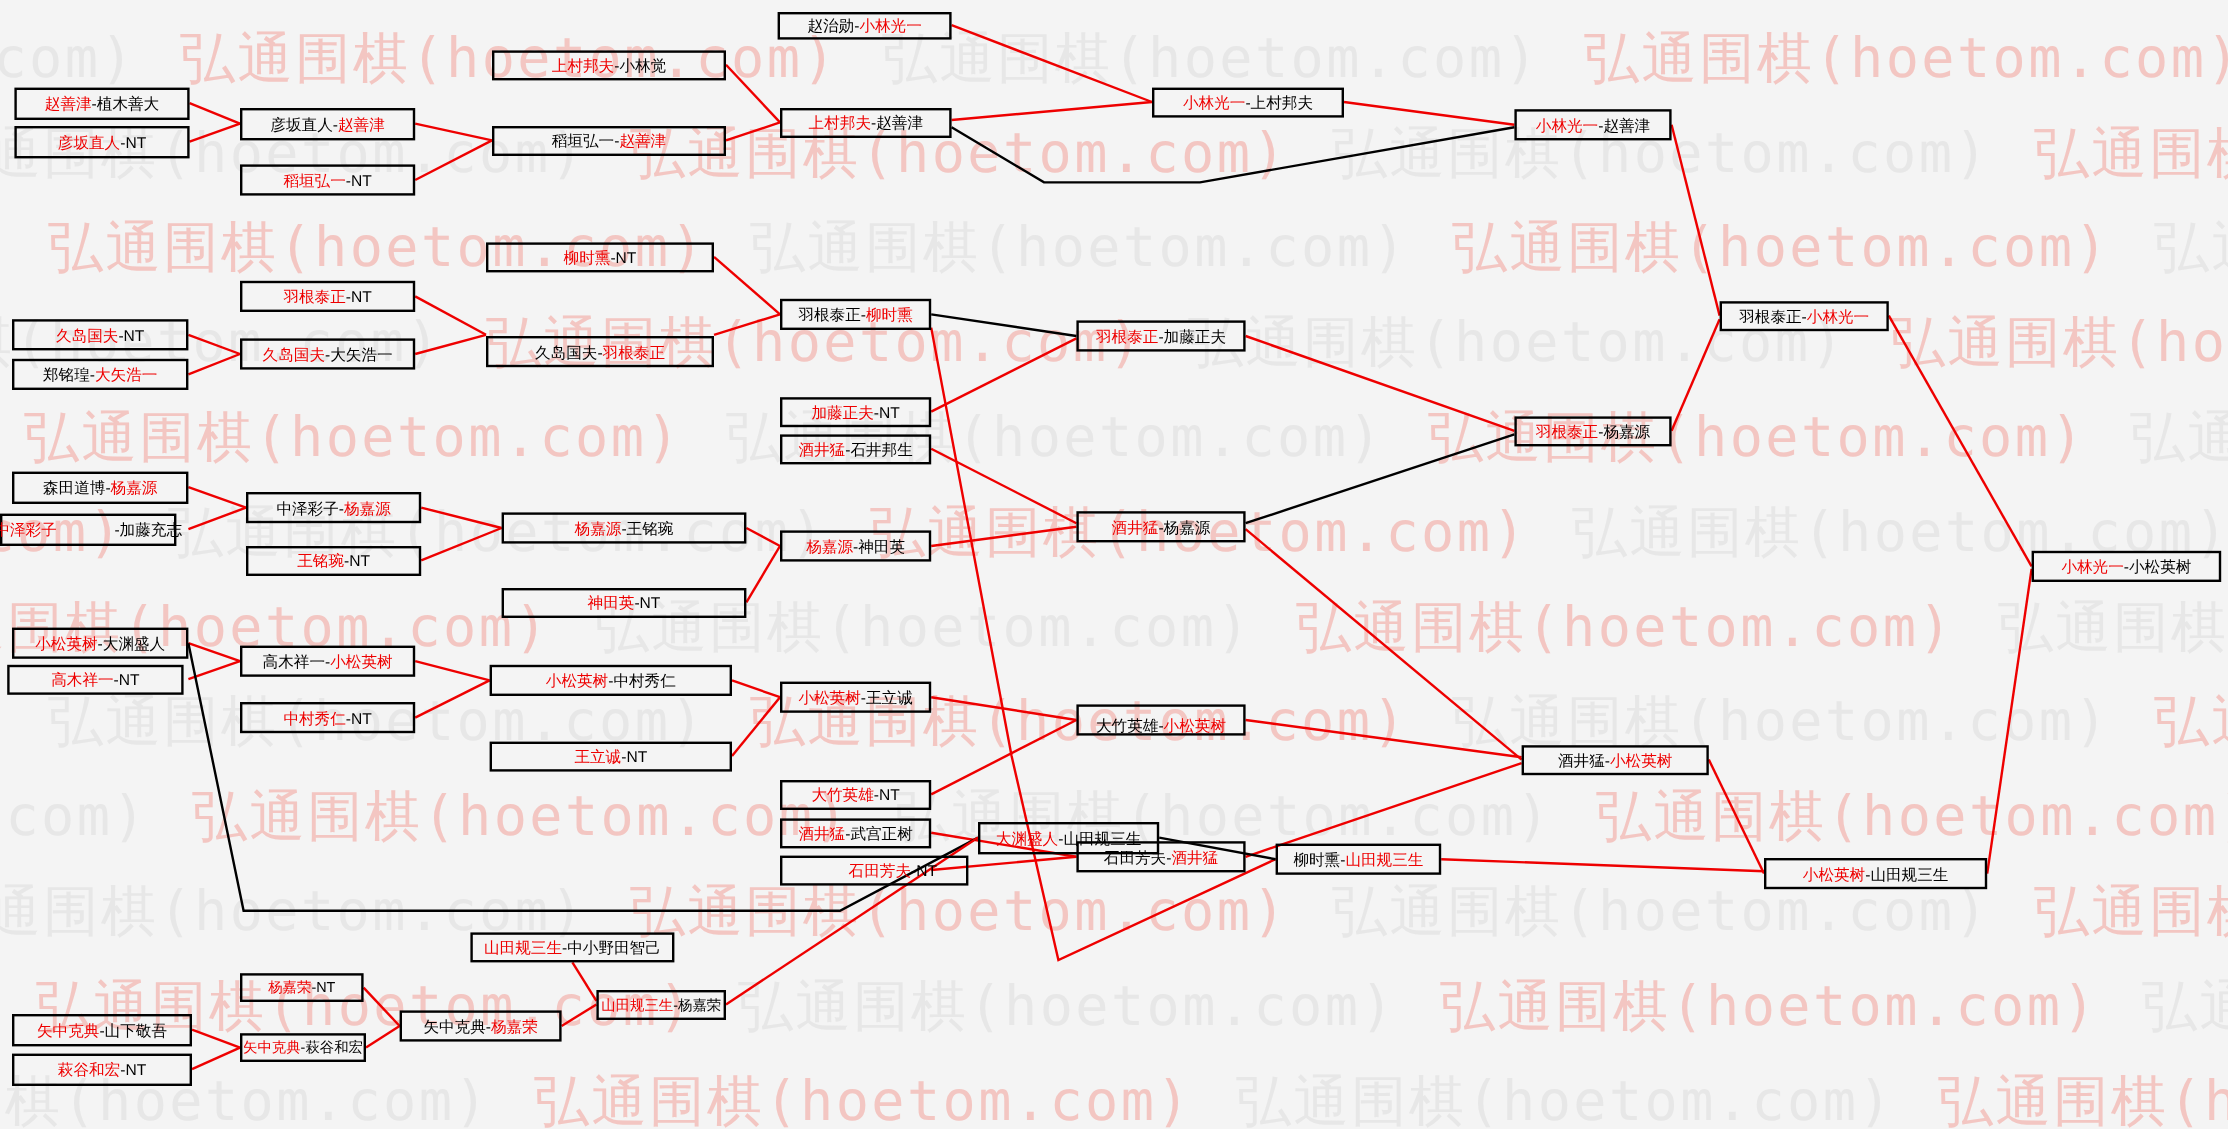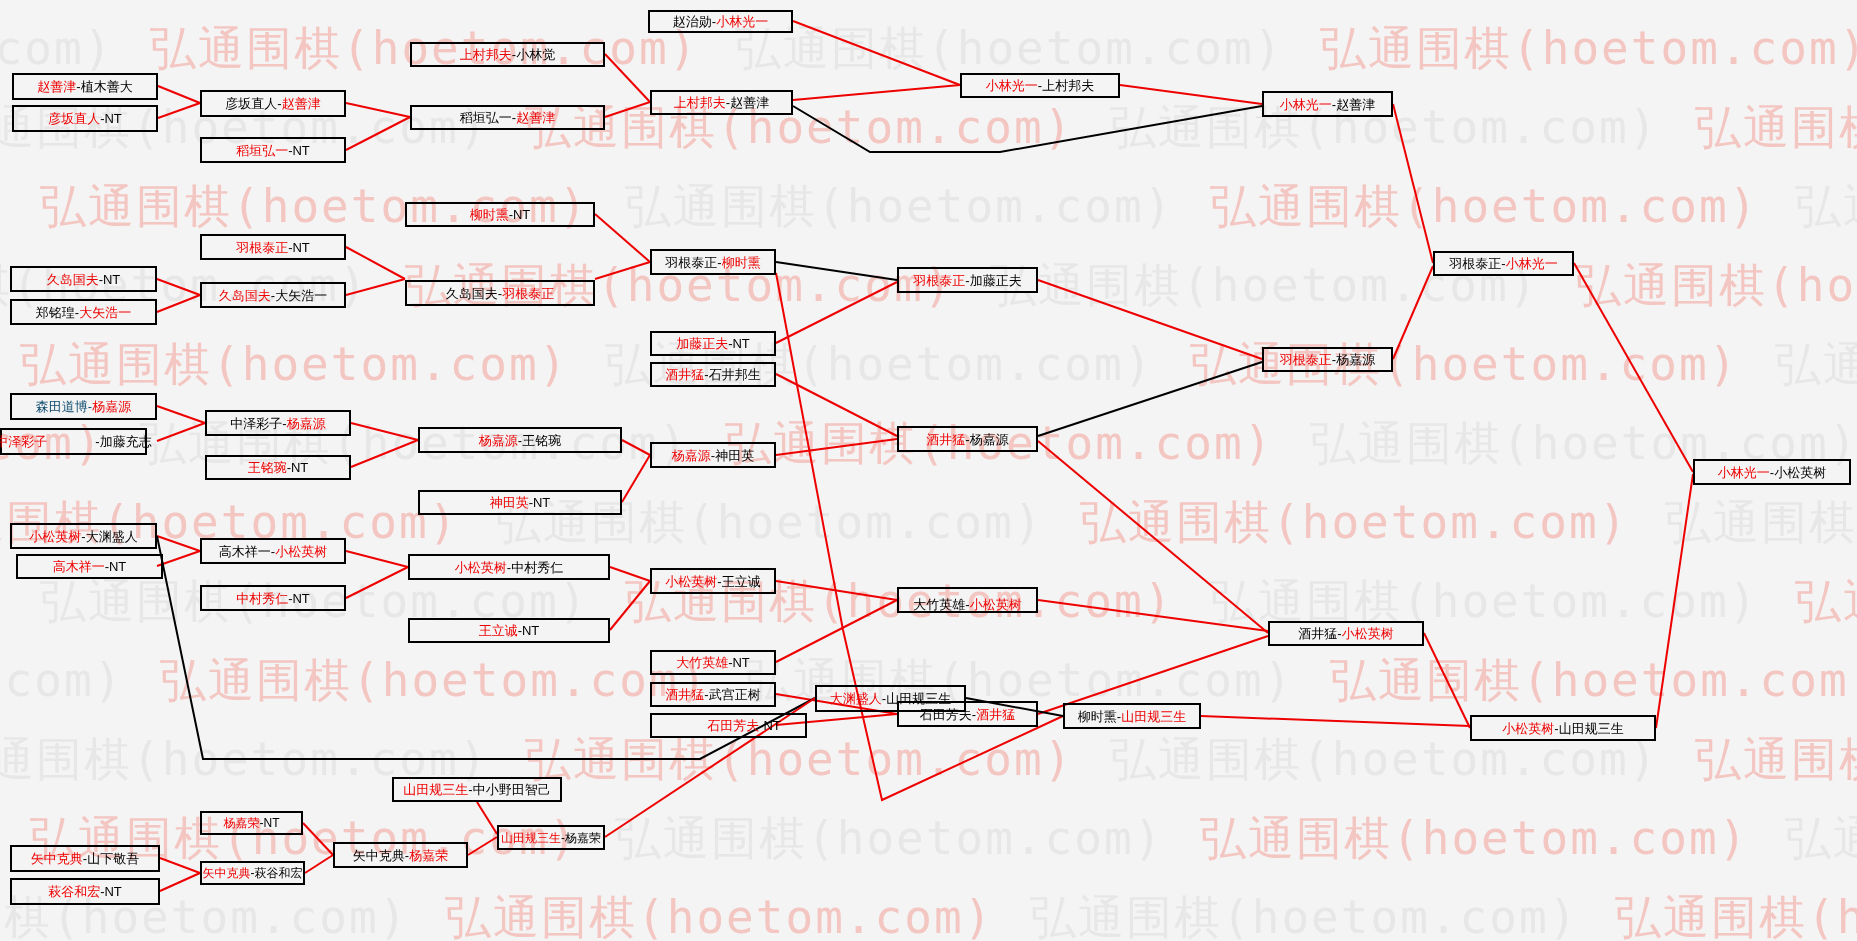--- a/index.html
+++ b/index.html
@@ -216,21 +216,21 @@
       </div>
       <div class="match-box" style="left: 1262px; top: 347px; width: 127px; height: 21px;">
         <span class="win" style="color: rgb(238, 0, 0);">羽根泰正</span>
         <span class="lose" style="color: rgb(0, 0, 0);">-杨嘉源</span>
       </div>
       <div class="match-box" style="left: 1433px; top: 251px; width: 137px; height: 21px;">
         <span class="lose" style="color: rgb(0, 0, 0);">羽根泰正-</span>
         <span class="win" style="color: rgb(238, 0, 0);">小林光一</span>
       </div>
       <div class="match-box" style="left: 10px; top: 393px; width: 143px; height: 23px;">
-        <span class="lose" style="color: #0c4a6e; text-align: right;">森田道博-</span>
+        <span class="lose" style="color: #000000; text-align: right;">森田道博-</span>
         <span class="win" style="color: rgb(238, 0, 0);">杨嘉源</span>
       </div>
       <div class="match-box" style="left: 0; top: 428px; width: 143px; height: 23px; gap: 48px;">
         <span class="win" style="color: rgb(238, 0, 0);">中泽彩子</span>
         <span class="lose" style="color: rgb(0, 0, 0);">-加藤充志</span>
       </div>
       <div class="match-box" style="left: 205px; top: 410px; width: 142px; height: 22px;">
         <span class="lose" style="color: rgb(0, 0, 0);">中泽彩子-</span>
         <span class="win" style="color: rgb(238, 0, 0);">杨嘉源</span>
       </div>
@@ -247,21 +247,21 @@
         <span class="lose" style="color: rgb(0, 0, 0);">-NT</span>
       </div>
       <div class="match-box" style="left: 650px; top: 442px; width: 122px; height: 22px;">
         <span class="win" style="color: rgb(238, 0, 0);">杨嘉源</span>
         <span class="lose" style="color: rgb(0, 0, 0);">-神田英</span>
       </div>
       <div class="match-box" style="left: 10px; top: 523px; width: 143px; height: 22px;">
         <span class="win" style="color: rgb(238, 0, 0);">小松英树</span>
         <span class="lose" style="color: rgb(0, 0, 0);">-大渊盛人</span>
       </div>
-      <div class="match-box" style="left: 16px; top: 554px; width: 143px; height: 21px;">
+      <div class="match-box" style="left: 6px; top: 554px; width: 143px; height: 21px;">
         <span class="win" style="color: rgb(238, 0, 0);">高木祥一</span>
         <span class="lose" style="color: rgb(0, 0, 0);">-NT</span>
       </div>
       <div class="match-box" style="left: 200px; top: 538px; width: 142px; height: 22px;">
         <span class="lose" style="color: rgb(0, 0, 0);">高木祥一-</span>
         <span class="win" style="color: rgb(238, 0, 0);">小松英树</span>
       </div>
       <div class="match-box" style="left: 200px; top: 585px; width: 142px; height: 22px;">
         <span class="win" style="color: rgb(238, 0, 0);">中村秀仁</span>
         <span class="lose" style="color: rgb(0, 0, 0);">-NT</span>

